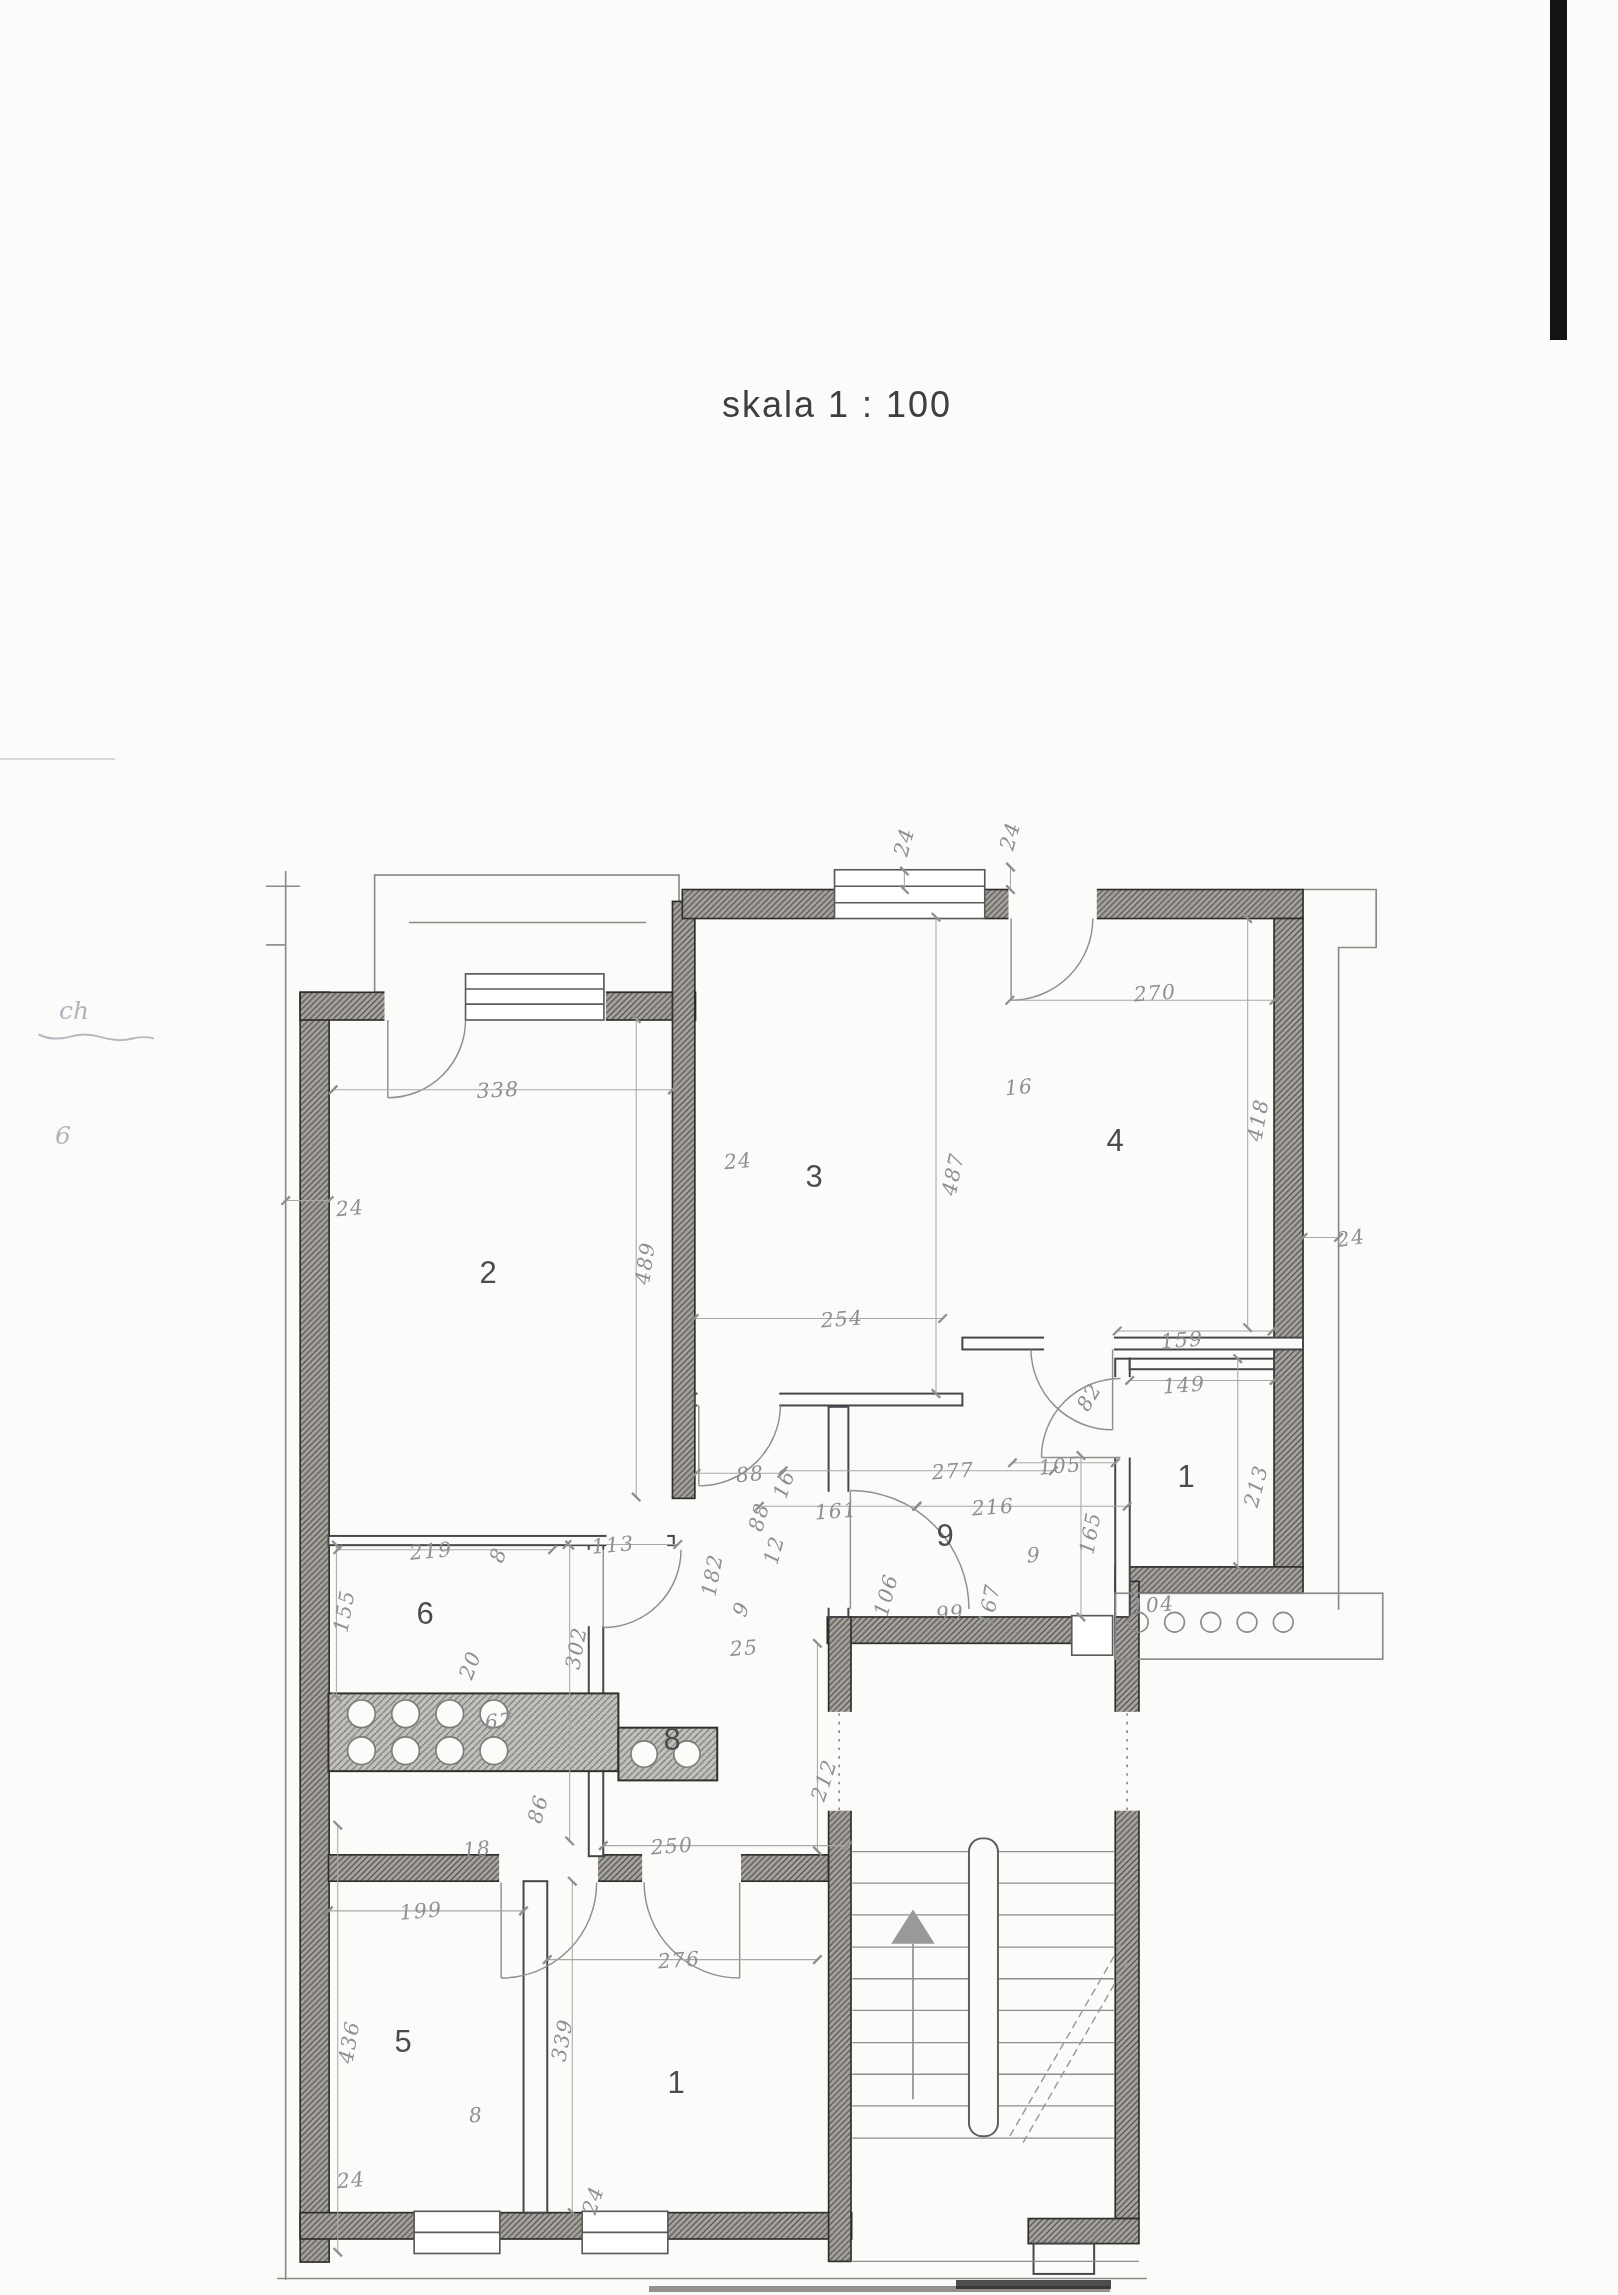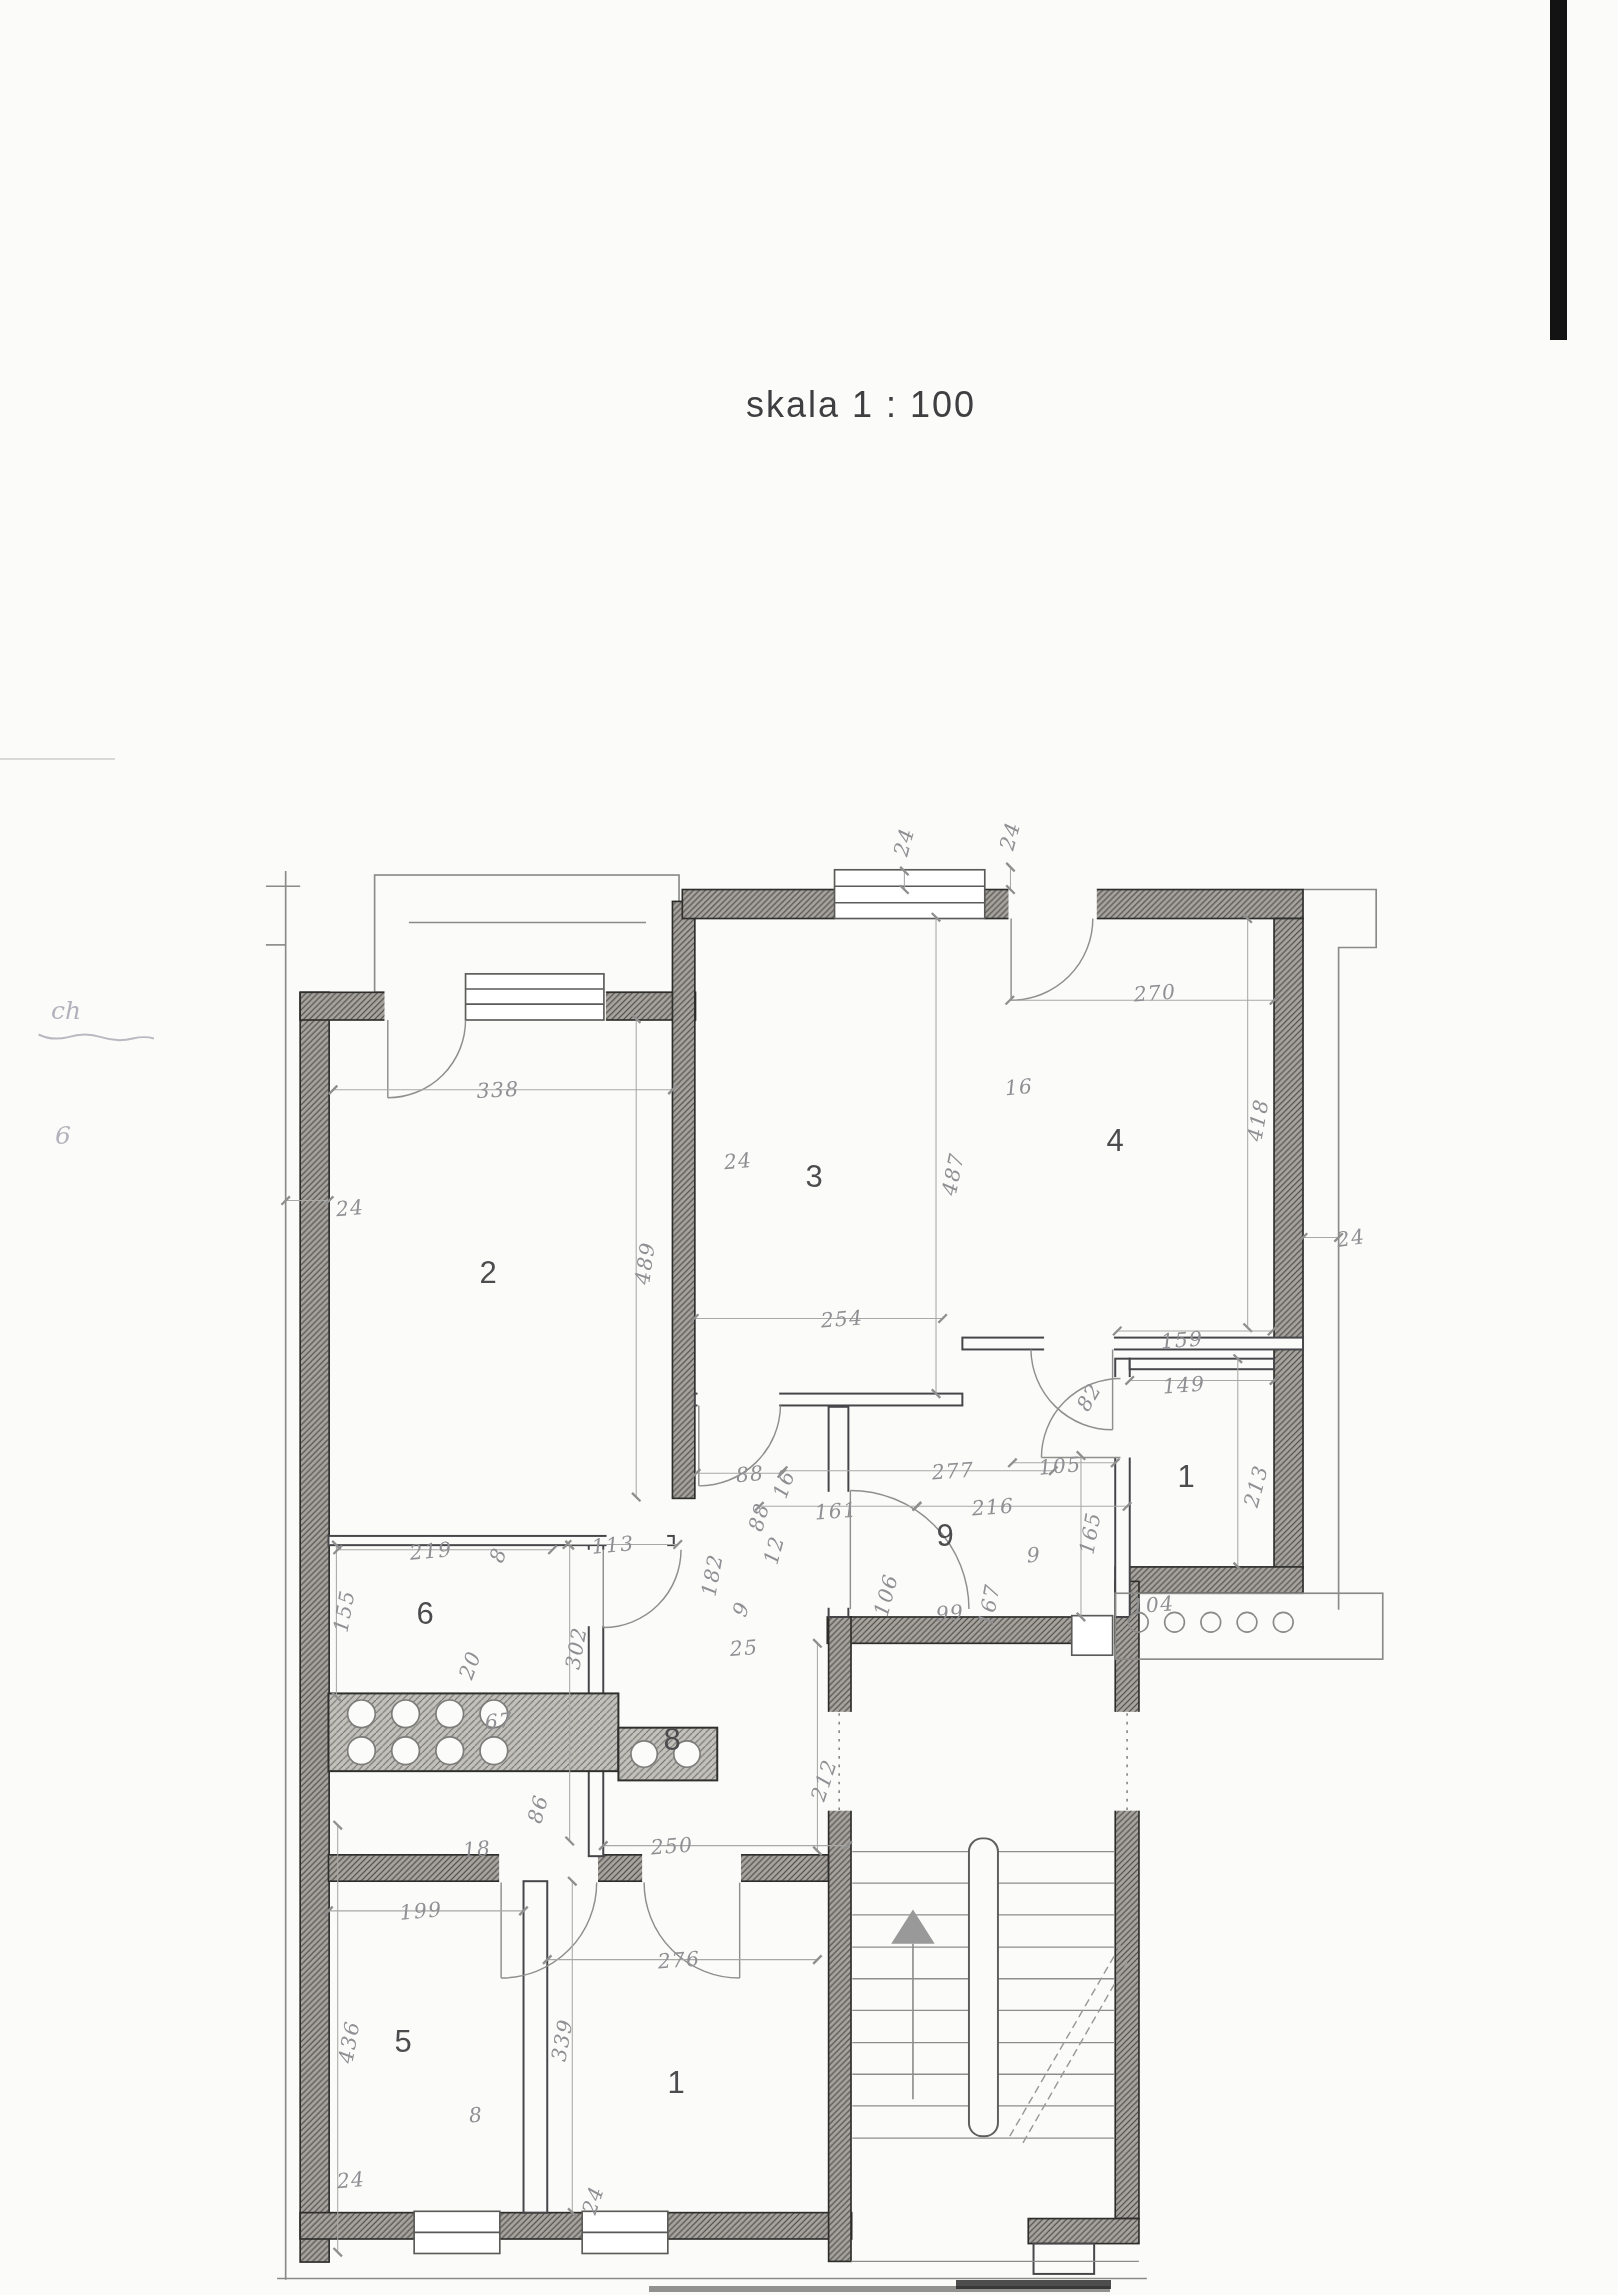--- a/index.html
+++ b/index.html
@@ -4,21 +4,21 @@
 <style>
   html,body{margin:0;padding:0;}
   body{
     width:1619px;height:2295px;position:relative;
     background:#fbfbf9;overflow:hidden;
     font-family:"Liberation Sans",sans-serif;
   }
   #plan-svg{position:absolute;left:0;top:0;}
   .title{
     position:absolute;left:837px;top:405px;transform:translate(-50%,-50%);
-    font:400 36px "Liberation Sans",sans-serif;color:#3f3f42;letter-spacing:2px;margin-left:24px;
+    font:400 36px "Liberation Sans",sans-serif;color:#3f3f42;letter-spacing:2px;
   }
   #label-layer{position:absolute;left:0;top:0;width:100%;height:100%;}
   .dim-label{
     position:absolute;font:italic 20.4px "DejaVu Serif",serif;color:#8f8f94;
     transform:translate(-50%,-50%);letter-spacing:1.3px;white-space:nowrap;
   }
   .room-label{
     position:absolute;font:400 31px "Liberation Sans",sans-serif;color:#4c4c4f;
     transform:translate(-50%,-50%);
   }
@@ -294,16 +294,16 @@
     <span class="dim-label" style="left: 477px; top: 1849px; transform: translate(-50%, -50%) rotate(-5deg);">18</span>
     <span class="dim-label" style="left: 672px; top: 1846px; transform: translate(-50%, -50%) rotate(-4deg);">250</span>
     <span class="dim-label" style="left: 824px; top: 1780px; transform: translate(-50%, -50%) rotate(-72deg);">212</span>
     <span class="dim-label" style="left: 421px; top: 1911px; transform: translate(-50%, -50%) rotate(-5deg);">199</span>
     <span class="dim-label" style="left: 679px; top: 1960px; transform: translate(-50%, -50%) rotate(-4deg);">276</span>
     <span class="dim-label" style="left: 562px; top: 2040px; transform: translate(-50%, -50%) rotate(-80deg);">339</span>
     <span class="dim-label" style="left: 349px; top: 2042px; transform: translate(-50%, -50%) rotate(-80deg);">436</span>
     <span class="dim-label" style="left: 476px; top: 2115px; transform: translate(-50%, -50%) rotate(-5deg);">8</span>
     <span class="dim-label" style="left: 351px; top: 2180px; transform: translate(-50%, -50%) rotate(-5deg);">24</span>
     <span class="dim-label" style="left: 593px; top: 2200px; transform: translate(-50%, -50%) rotate(-72deg);">24</span>
-    <span class="margin-note" style="left: 66px; top: 1010px; transform: translate(-50%, -50%) rotate(0deg); font-style: italic;">ch</span>
+    <span class="margin-note" style="left: 74px; top: 1010px; transform: translate(-50%, -50%) rotate(0deg); font-style: italic;">ch</span>
     <span class="margin-note" style="left: 63px; top: 1135px; transform: translate(-50%, -50%) rotate(0deg);">6</span>
   </div>
 
 
 </body></html>

